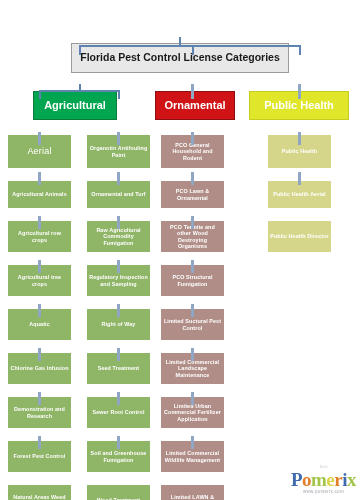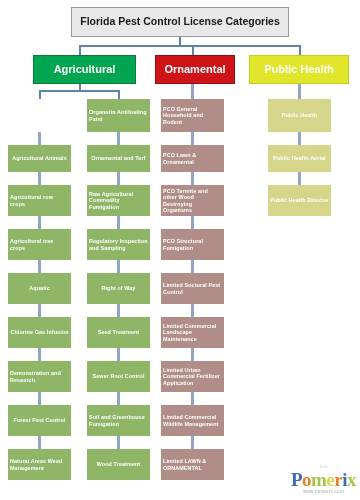--- a/index.html
+++ b/index.html
@@ -31,23 +31,24 @@
   .conn-h { height: 2px; }
   .conn-thick { background: #8fa6c4; width: 3px; }
 
   
   .box {
     position: absolute;
     box-sizing: border-box;
     display: flex;
     align-items: center;
     justify-content: center;
-    text-align: left;
+    text-align: center;
     line-height: 1.12;
     color: #ffffff;
+    margin-top: 36px;
   }
 
   .box-title {
     background: #e8e8e8;
     border: 1px solid #9a9a9a;
     color: #1a1a1a;
     font-size: 10.5px;
     font-weight: bold;
   }
 
@@ -133,34 +134,35 @@
 
   <div class="box box-title" style="left:71px; top:7px; width:218px; height:30px;">Florida Pest Control License Categories</div>
 
   <div class="conn conn-v" style="left:179px; top:37px; height:9px;"></div>
 
   <div class="conn conn-h" style="left:79px; top:45px; width:221px;"></div>
   <div class="conn conn-v" style="left:79px; top:45px; height:10px;"></div>
   <div class="conn conn-v" style="left:192px; top:45px; height:10px;"></div>
   <div class="conn conn-v" style="left:299px; top:45px; height:10px;"></div>
 
-  <div class="box box-agri" style="left:33px; top:55px; width:103px; height:29px;">Agricultural</div>
+  <div class="box box-agri" style="left:33px; top:55px; width:84px; height:29px;">Agricultural</div>
 
   <div class="box box-struct" style="left:155px; top:55px; width:80px; height:29px;">Ornamental</div>
 
   <div class="box box-public" style="left:249px; top:55px; width:100px; height:29px;">Public Health</div>
 
   <div class="conn conn-v" style="left:79px; top:84px; height:7px;"></div>
   <div class="conn conn-h" style="left:39px; top:90px; width:80px;"></div>
   <div class="conn conn-v" style="left:39px; top:90px; height:9px;"></div>
   <div class="conn conn-v" style="left:118px; top:90px; height:9px;"></div>
 
   <div class="conn conn-thick" style="left:191px; top:84px; height:15px;"></div>
   <div class="conn conn-thick" style="left:298px; top:84px; height:15px;"></div>
 
+  <div class="box node node-green node-lead" style="left:8px; top:99px; width:63px; height:33px;">Aerial</div>
   <div class="conn conn-thick" style="left:38px; top:132px; height:13px;"></div>
   <div class="box node node-green" style="left:8px; top:145px; width:63px; height:27px;">Agricultural Animals</div>
   <div class="conn conn-thick" style="left:38px; top:172px; height:13px;"></div>
   <div class="box node node-green" style="left:8px; top:185px; width:63px; height:31px;">Agricultural row crops</div>
   <div class="conn conn-thick" style="left:38px; top:216px; height:13px;"></div>
   <div class="box node node-green" style="left:8px; top:229px; width:63px; height:31px;">Agricultural tree crops</div>
   <div class="conn conn-thick" style="left:38px; top:260px; height:13px;"></div>
   <div class="box node node-green" style="left:8px; top:273px; width:63px; height:31px;">Aquatic</div>
   <div class="conn conn-thick" style="left:38px; top:304px; height:13px;"></div>
   <div class="box node node-green" style="left:8px; top:317px; width:63px; height:31px;">Chlorine Gas Infusion</div>

